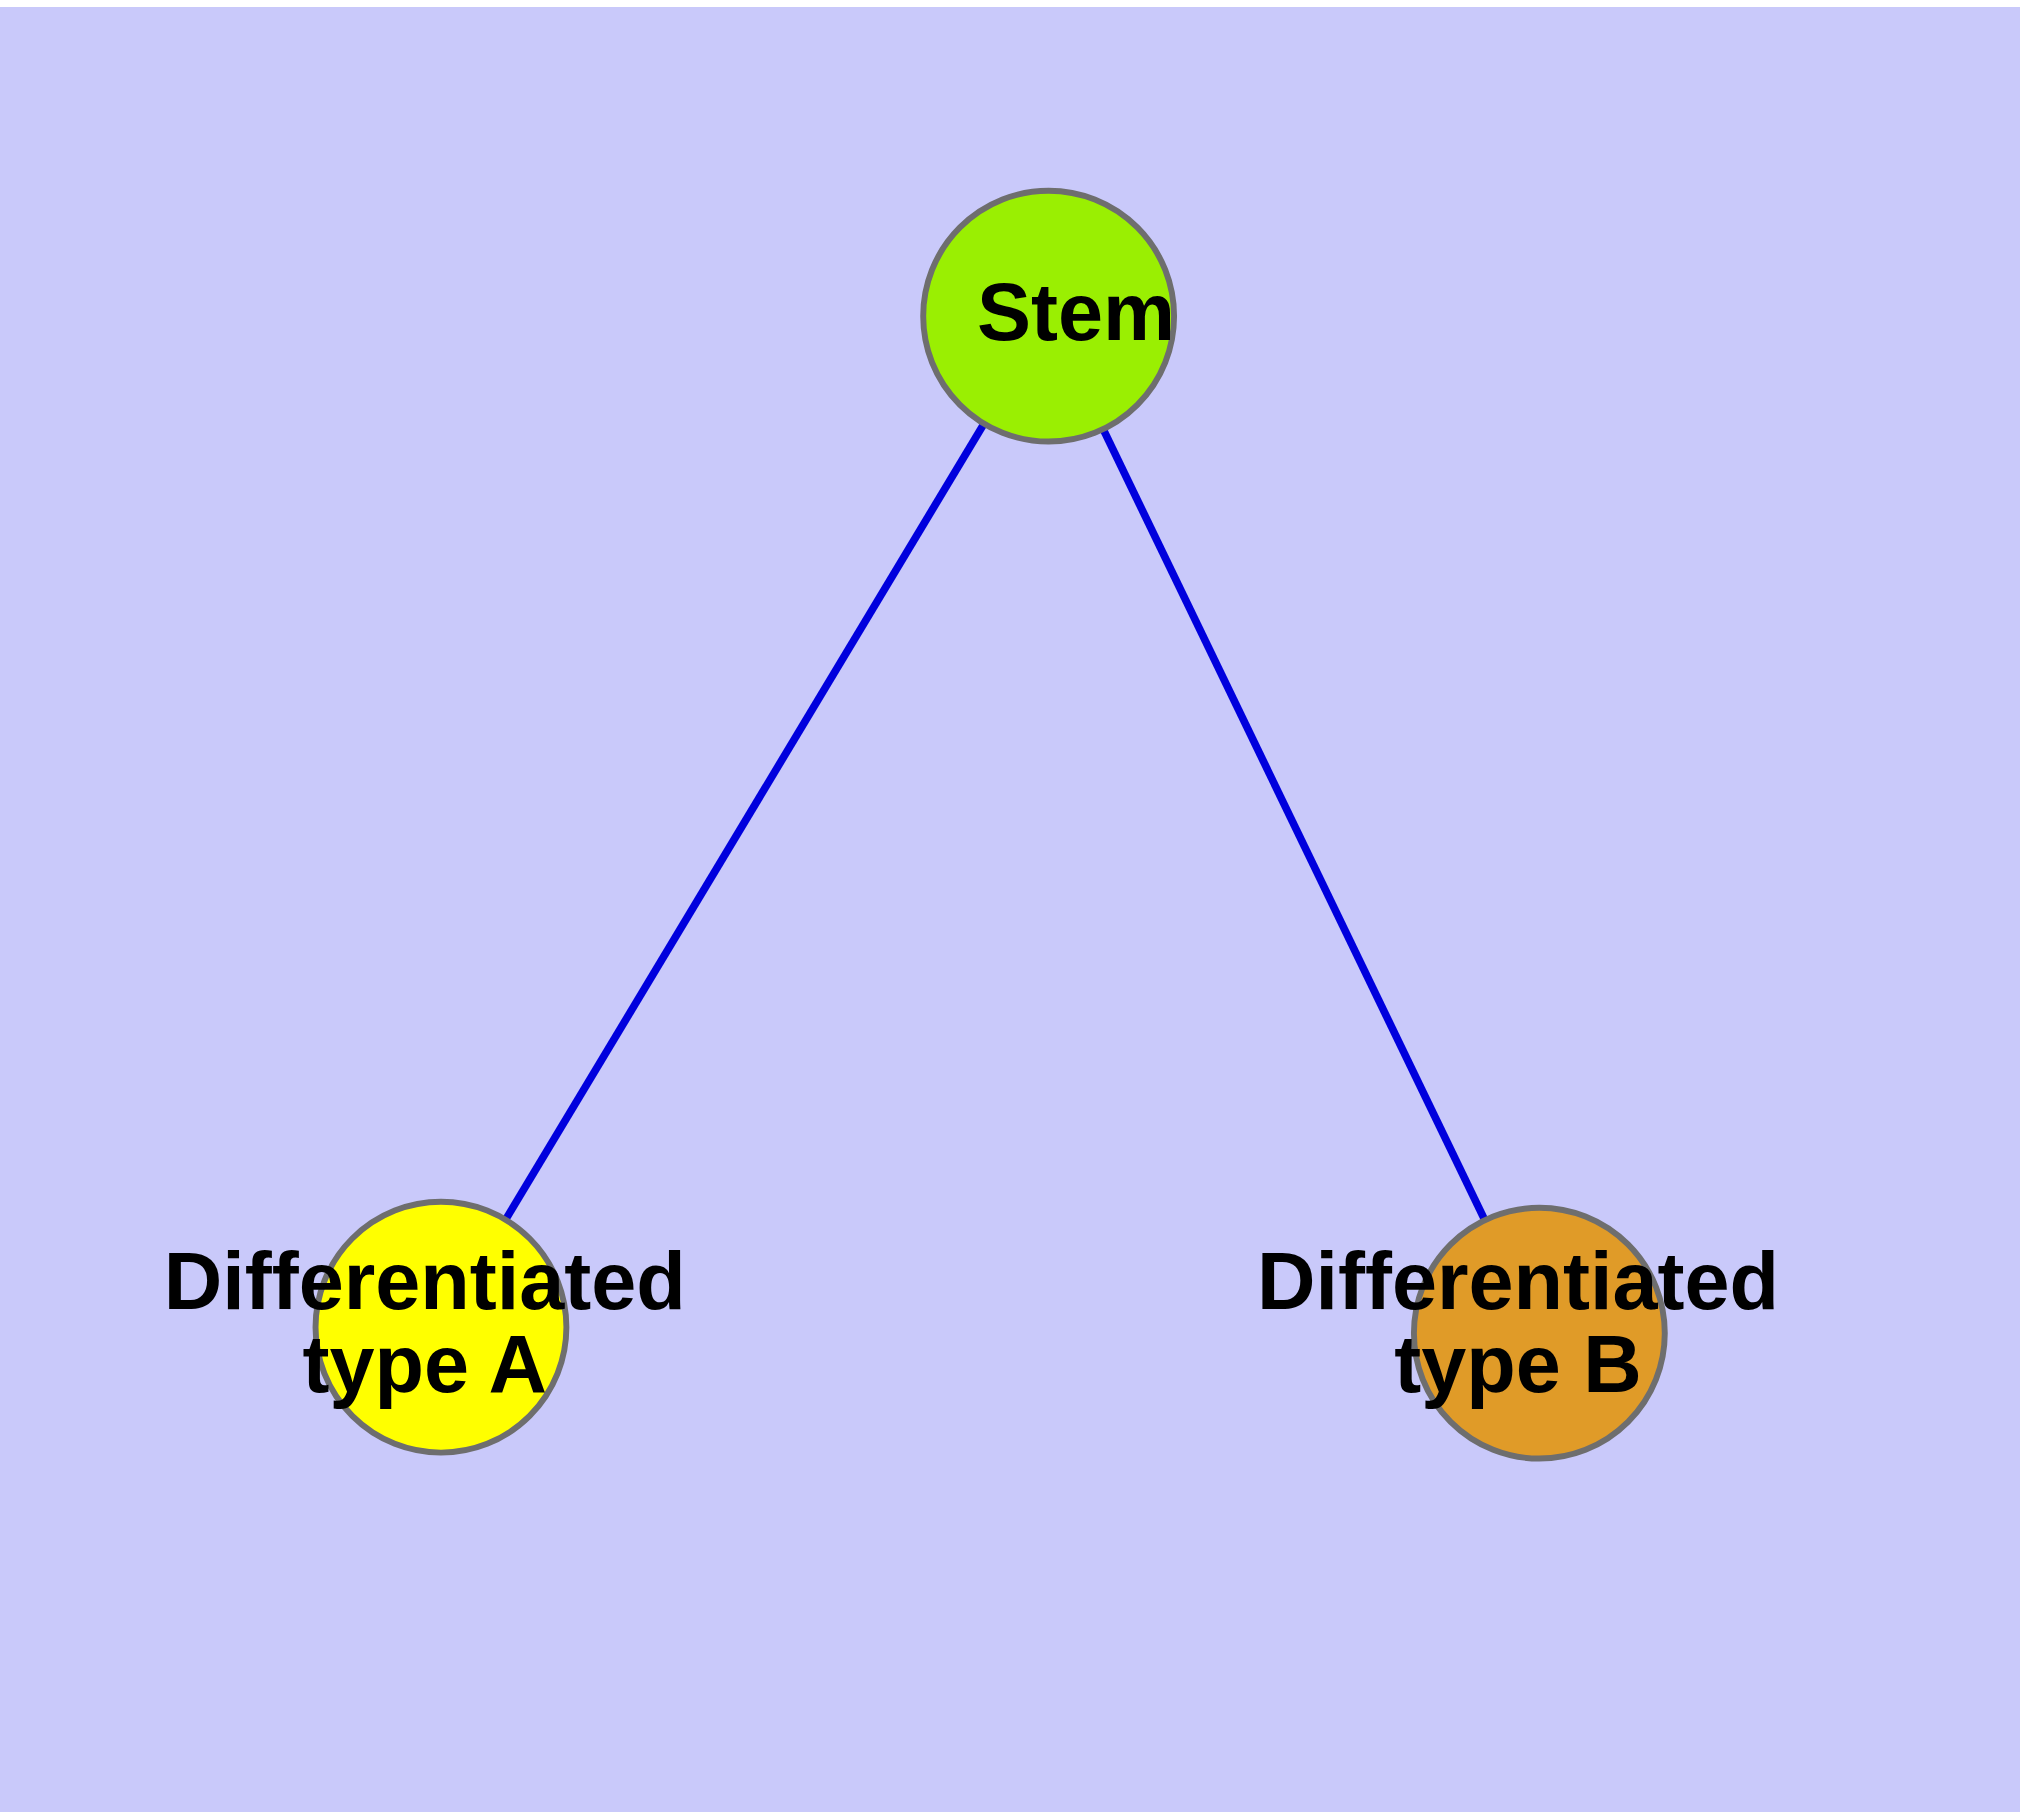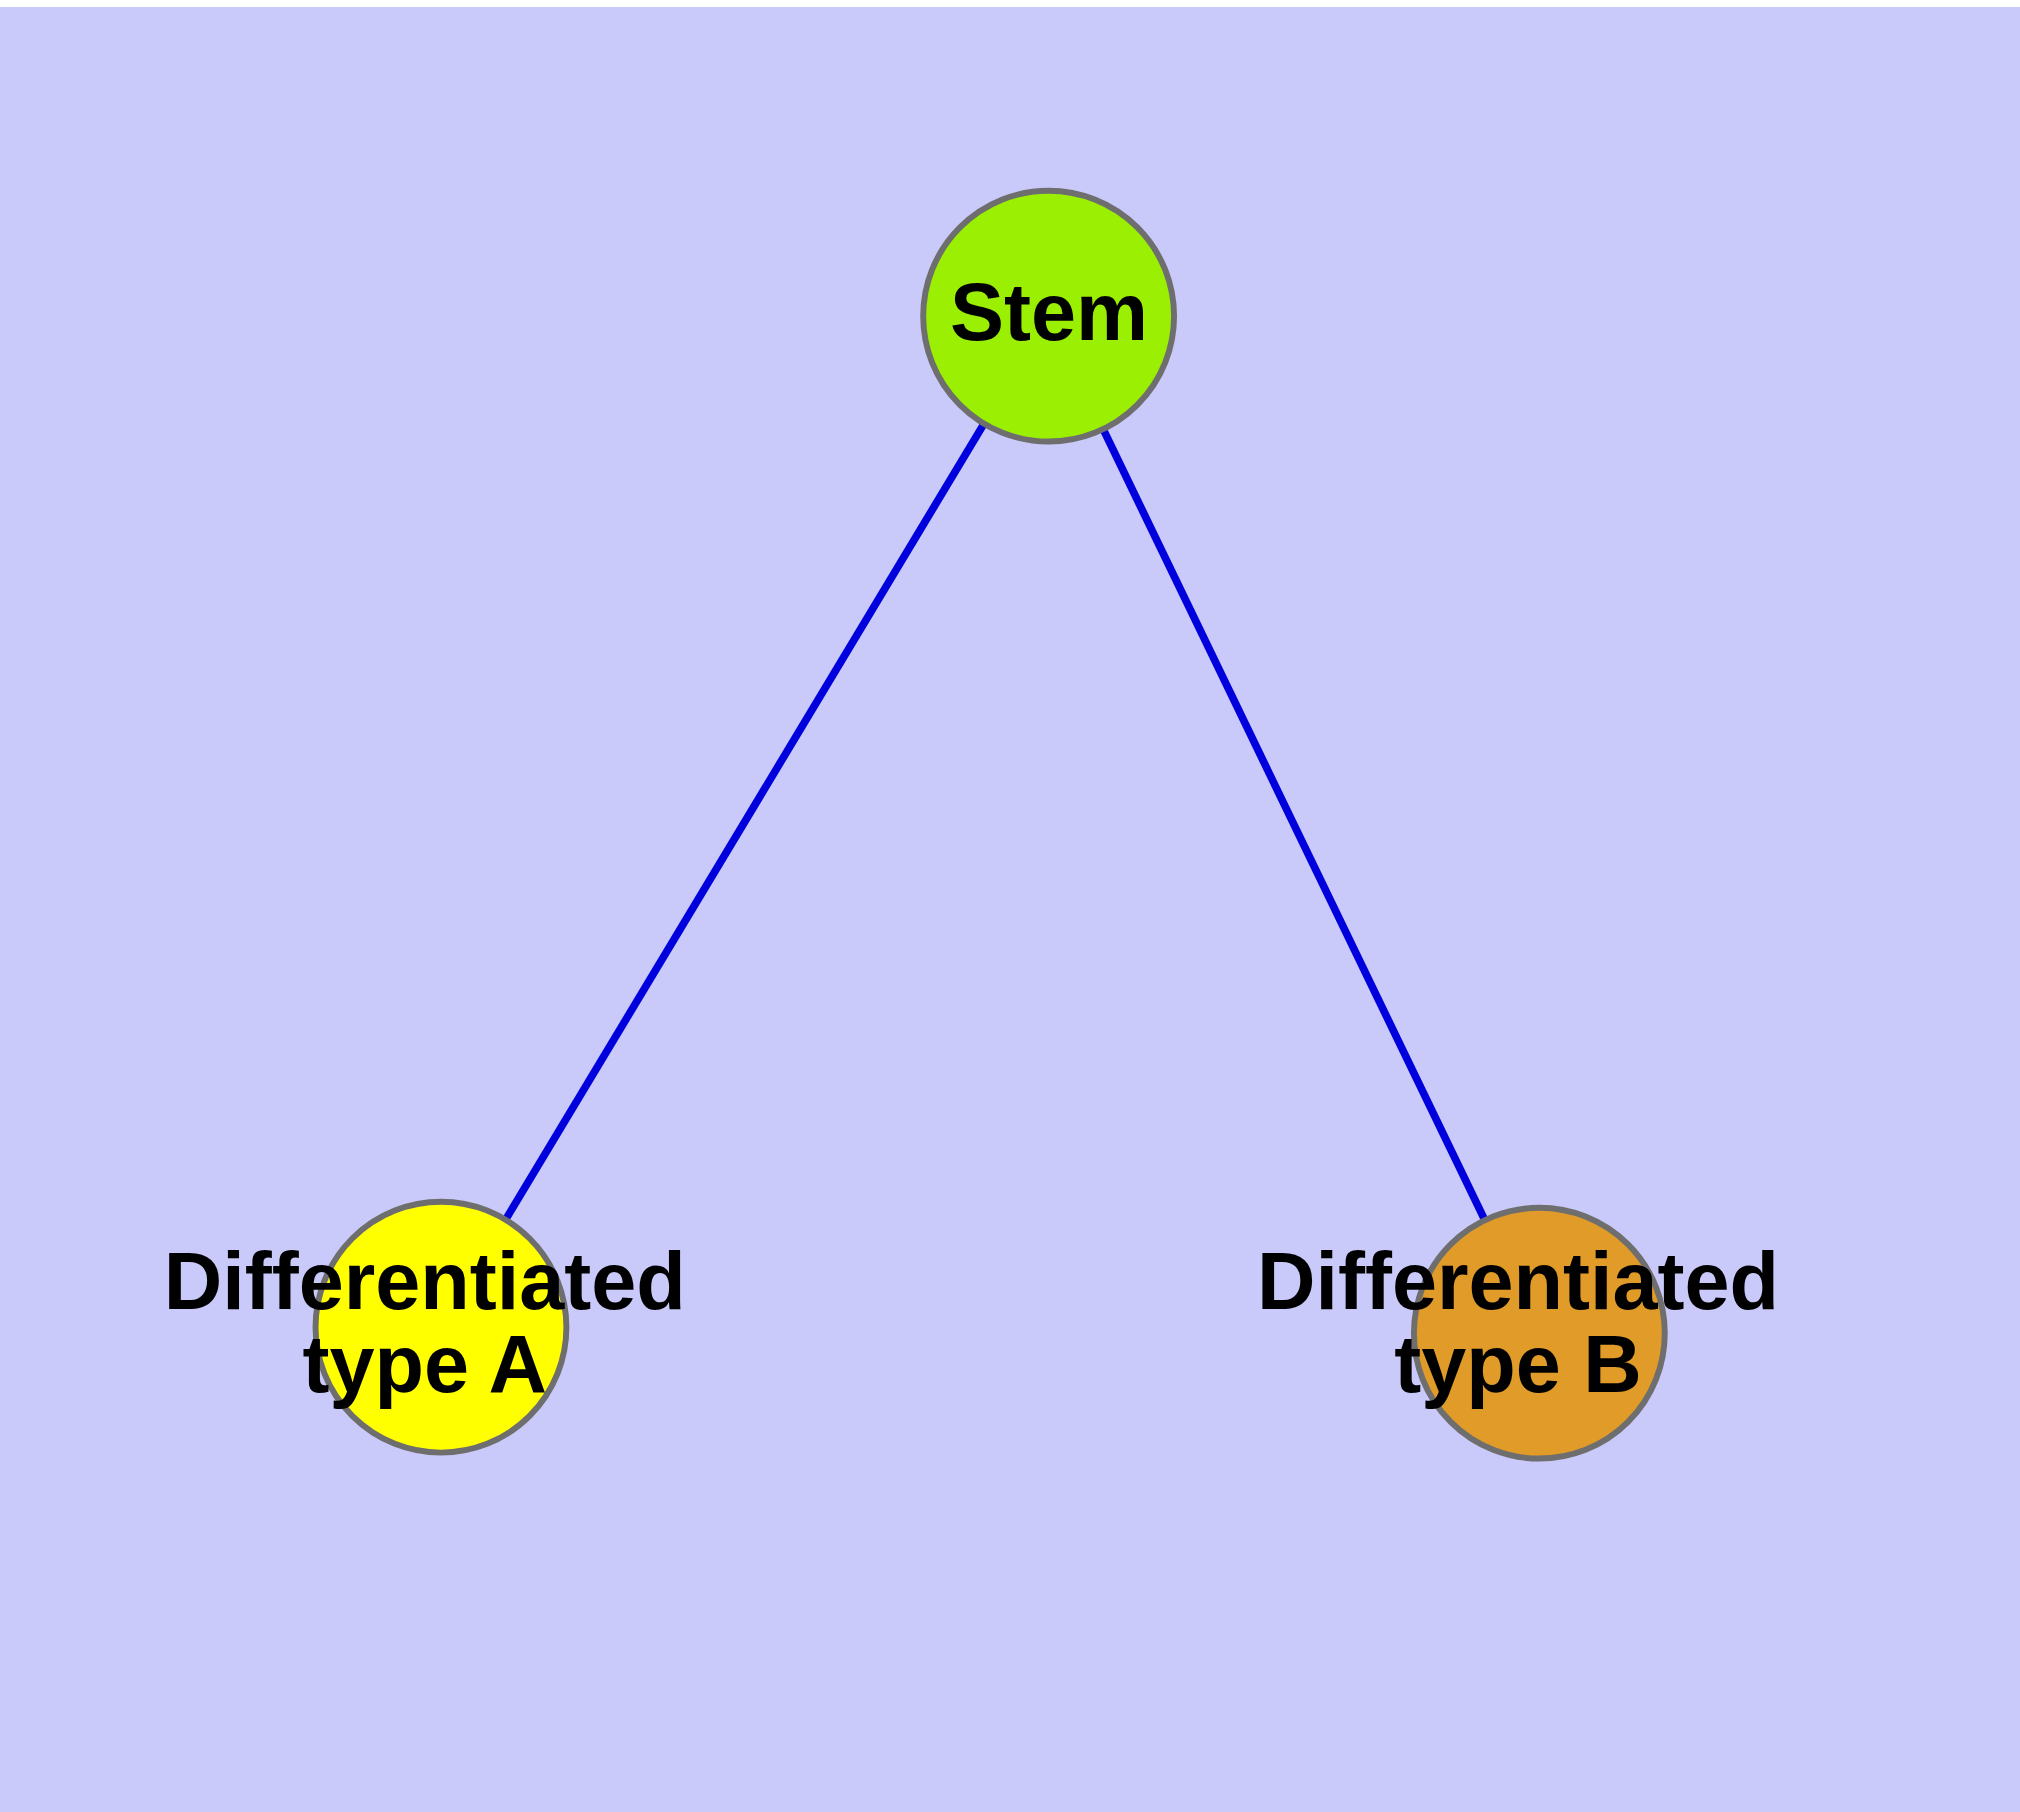--- a/index.html
+++ b/index.html
@@ -36,21 +36,21 @@
     color: #000000;
     font-family: "Liberation Sans", sans-serif;
     font-weight: bold;
     line-height: 1.02;
     white-space: pre;
     pointer-events: none;
     -webkit-font-smoothing: antialiased;
   }
   #label-stem {
     font-size: 81px;
-    left: 625px;
+    left: 652px;
     top: 271px;
     width: 848px;
   }
   #label-diff-a {
     font-size: 81px;
     left: 0.8px;
     top: 1240px;
     width: 848px;
   }
   #label-diff-b {

